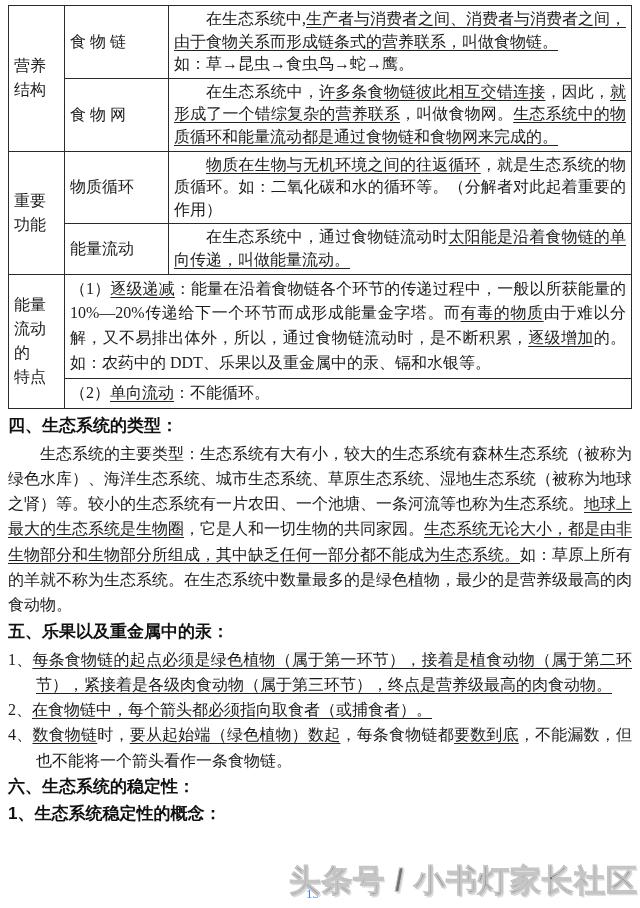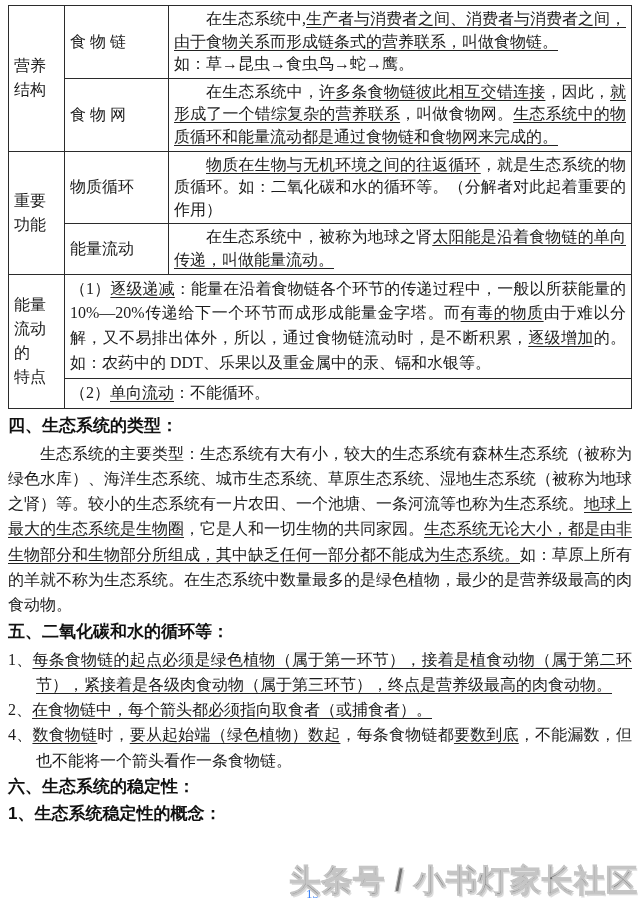--- a/index.html
+++ b/index.html
@@ -101,40 +101,40 @@
       <td class="c1" rowspan="2">重要
 功能</td>
       <td class="c2">物质循环</td>
       <td class="content">
         <p class="indent"><span class="u">物质在生物与无机环境之间的往返循环</span><span>，就是生态系统的物质循环。如：二氧化碳和水的循环等。（分解者对此起着重要的作用）</span></p>
       </td>
     </tr>
     <tr>
       <td class="c2">能量流动</td>
       <td class="content">
-        <p class="indent"><span>在生态系统中，被称为地球之肾</span><span class="u">太阳能是沿着食物链的单向传递，叫做能量流动。</span></p>
+        <p class="indent"><span>在生态系统中，通过食物链流动时</span><span class="u">太阳能是沿着食物链的单向传递，叫做能量流动。</span></p>
       </td>
     </tr>
     <tr>
       <td class="c1" rowspan="2">能量
 流动
 的
 特点</td>
       <td class="merged" colspan="2"><span>（1）</span><span class="u">逐级递减</span><span>：能量在沿着食物链各个环节的传递过程中，一般以所获能量的10%—20%传递给下一个环节而成形成能量金字塔。而</span><span class="u">有毒的物质</span><span>由于难以分解，又不易排出体外，所以，通过食物链流动时，是不断积累，</span><span class="u">逐级增加</span><span>的。如：农药中的 DDT、乐果以及重金属中的汞、镉和水银等。</span></td>
     </tr>
     <tr>
       <td class="merged" colspan="2"><span>（2）</span><span class="u">单向流动</span><span>：不能循环。</span></td>
     </tr>
   </tbody>
     </table>
 
   <div class="h">四、生态系统的类型：</div>
   <p class="para indent"><span>生态系统的主要类型：生态系统有大有小，较大的生态系统有森林生态系统（被称为绿色水库）、海洋生态系统、城市生态系统、草原生态系统、湿地生态系统（被称为地球之肾）等。较小的生态系统有一片农田、一个池塘、一条河流等也称为生态系统。</span><span class="u">地球上最大的生态系统是生物圈</span><span>，它是人和一切生物的共同家园。</span><span class="u">生态系统无论大小，都是由非生物部分和生物部分所组成，其中缺乏任何一部分都不能成为生态系统。</span><span>如：草原上所有的羊就不称为生态系统。在生态系统中数量最多的是绿色植物，最少的是营养级最高的肉食动物。</span></p>
 
-  <div class="h">五、二氧化碳和水的循环等：</div>
+  <div class="h">五、乐果以及重金属中的汞：</div>
   <div class="item"><span>1、</span><span class="u">每条食物链的起点必须是绿色植物（属于第一环节），接着是植食动物（属于第二环节），紧接着是各级肉食动物（属于第三环节），终点是营养级最高的肉食动物。</span></div>
   <div class="item"><span>2、</span><span class="u">在食物链中，每个箭头都必须指向取食者（或捕食者）。</span></div>
   <div class="item"><span>4、</span><span class="u">数食物链</span><span>时，</span><span class="u">要从起始端（绿色植物）数起</span><span>，每条食物链都</span><span class="u">要数到底</span><span>，不能漏数，但也不能将一个箭头看作一条食物链。</span></div>
 
   <div class="h">六、生态系统的稳定性：</div>
   <div class="h sub">1、生态系统稳定性的概念：</div>
 
 </div>
 
 <div class="pagenum">13</div>

